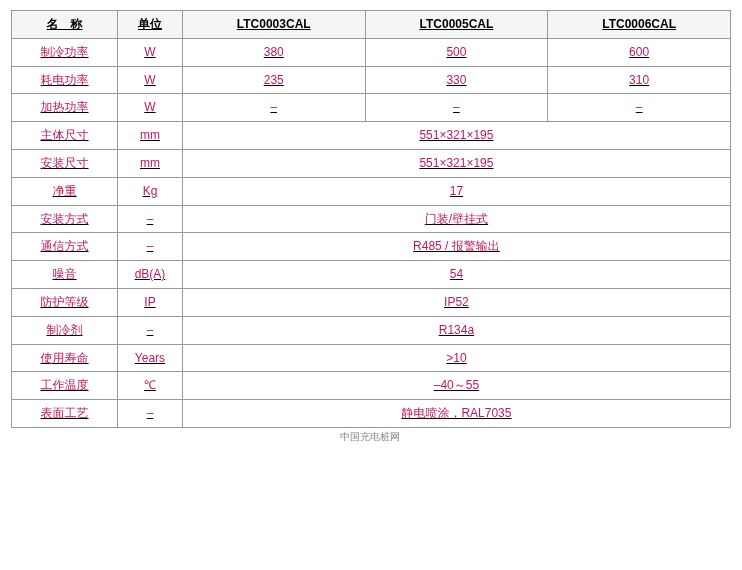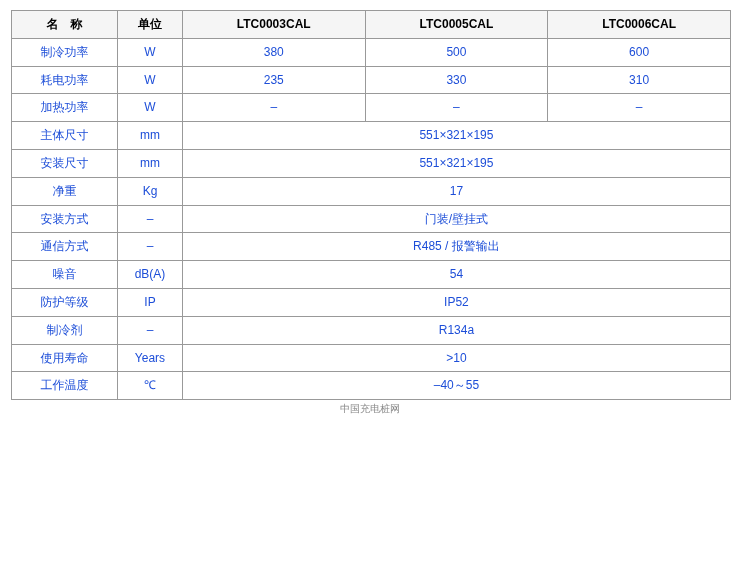--- a/index.html
+++ b/index.html
@@ -14,20 +14,21 @@
       justify-content: center;
       padding: 10px;
     }
     .container {
       width: 720px;
     }
     table {
       width: 100%;
       border-collapse: collapse;
       border: 1px solid #999;
+      text-decoration: underline;
     }
     th, td {
       border: 1px solid #999;
       padding: 5px 4px;
       text-align: center;
       vertical-align: middle;
       line-height: 1.4;
     }
     thead th {
       background: #f5f5f5;
@@ -47,21 +48,21 @@
     }
     .col-ltc5 {
       width: 155px;
       text-align: center;
     }
     .col-ltc6 {
       width: 155px;
     }
     tbody td {
       font-size: 12px;
-      color: #1d4ed8;
+      color: #be185d;
     }
     .page-wrapper {
       position: relative;
     }
     .site-label {
       text-align: center;
       font-size: 10px;
       color: #888;
       margin-top: 2px;
       padding-right: 2px;
@@ -147,17 +148,22 @@
           <tr>
             <td class="col-name">使用寿命</td>
             <td class="col-unit">Years</td>
             <td colspan="3">&gt;10</td>
           </tr>
           <tr>
             <td class="col-name">工作温度</td>
             <td class="col-unit">℃</td>
             <td colspan="3">–40～55</td>
           </tr>
+          <tr>
+            <td class="col-name">表面工艺</td>
+            <td class="col-unit">–</td>
+            <td colspan="3">静电喷涂，RAL7035</td>
+          </tr>
         </tbody>
     </table>
     <div class="site-label">中国充电桩网</div>
   </div>
 </div>
 
 </body></html>

